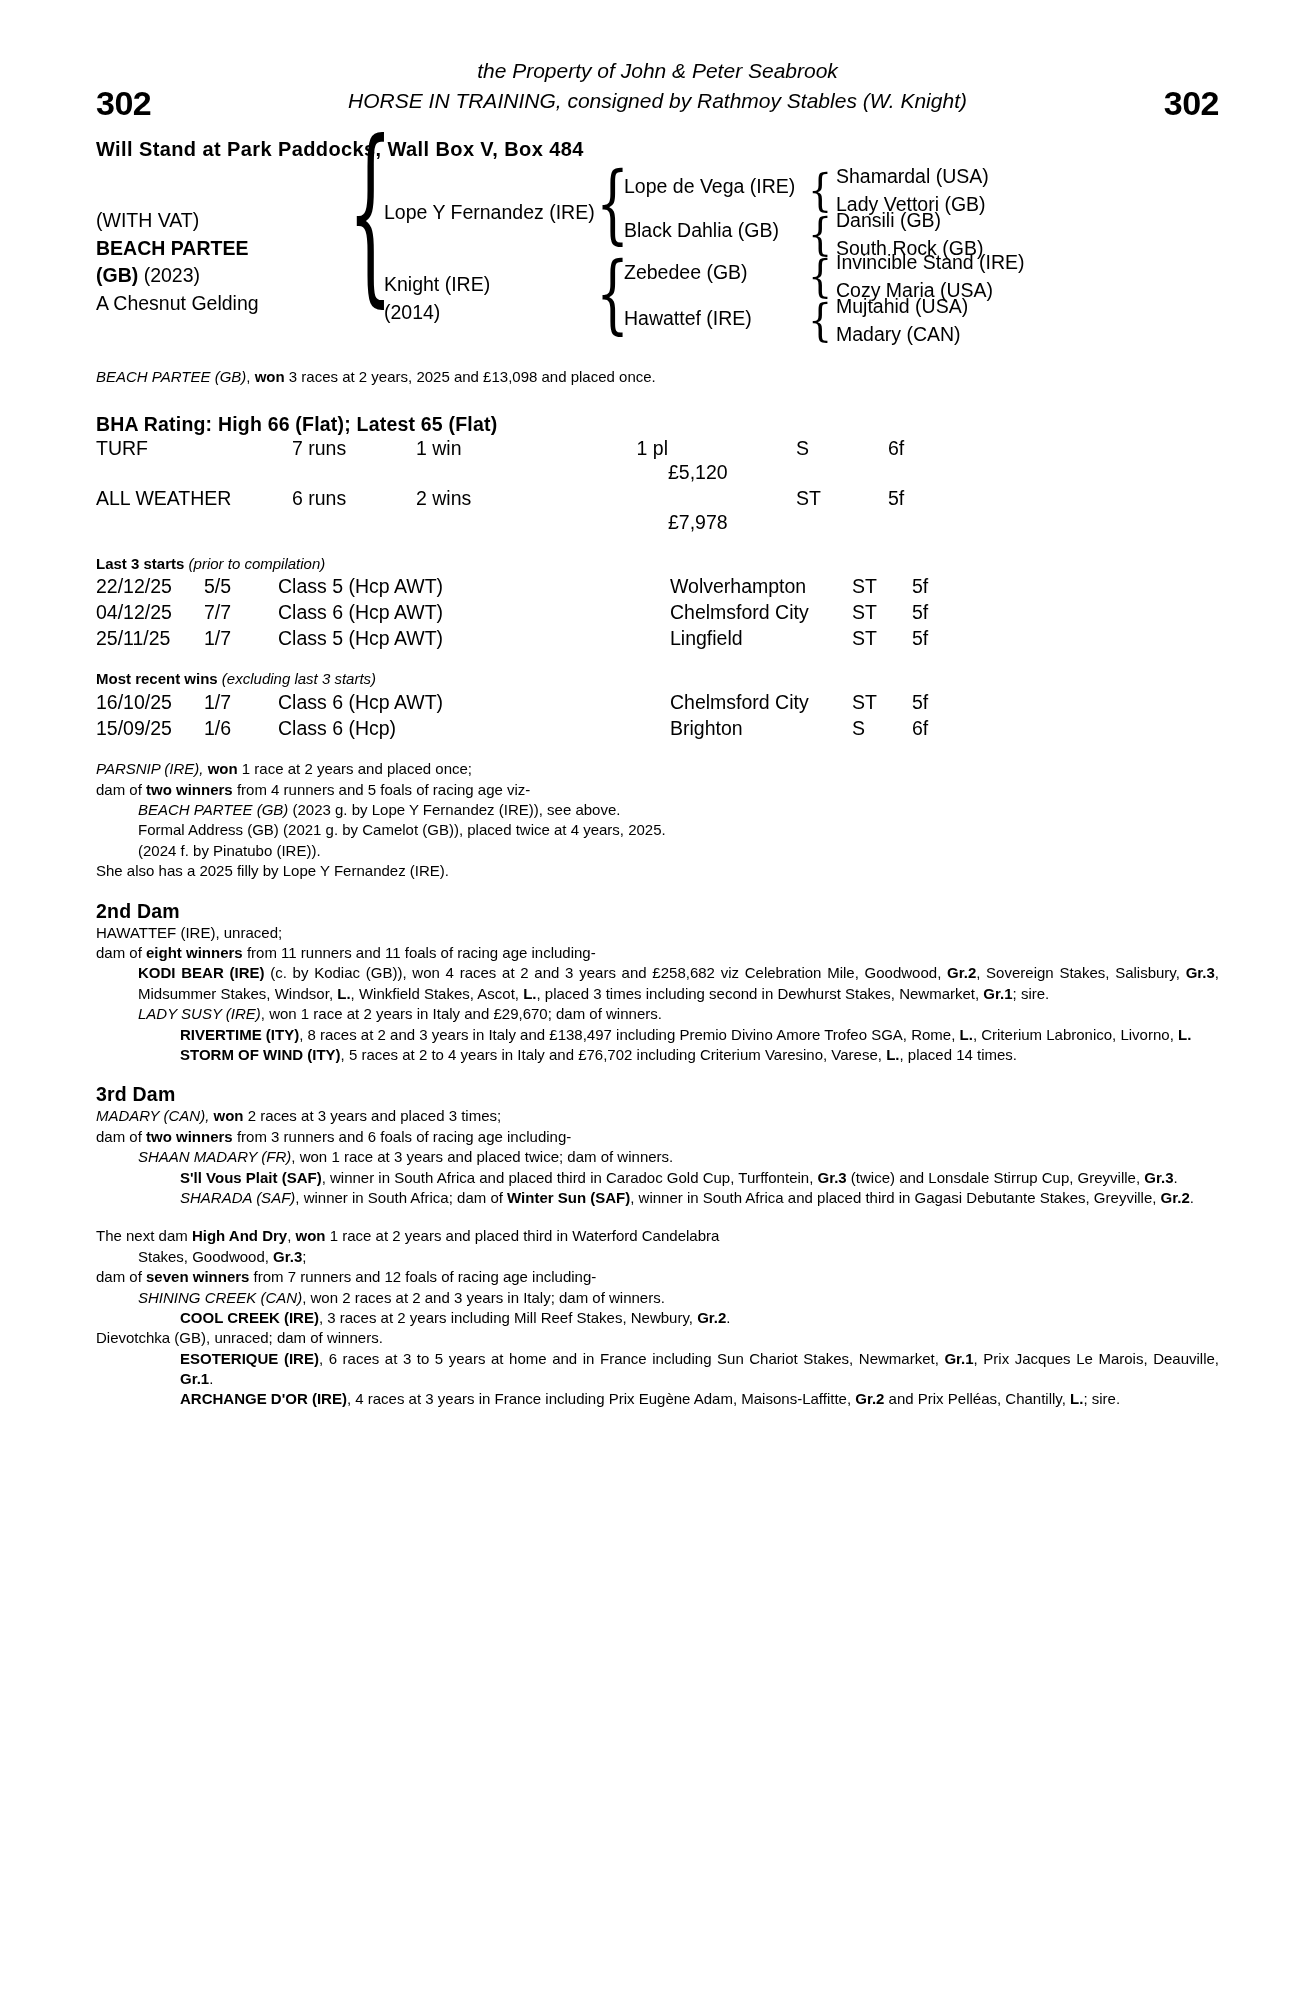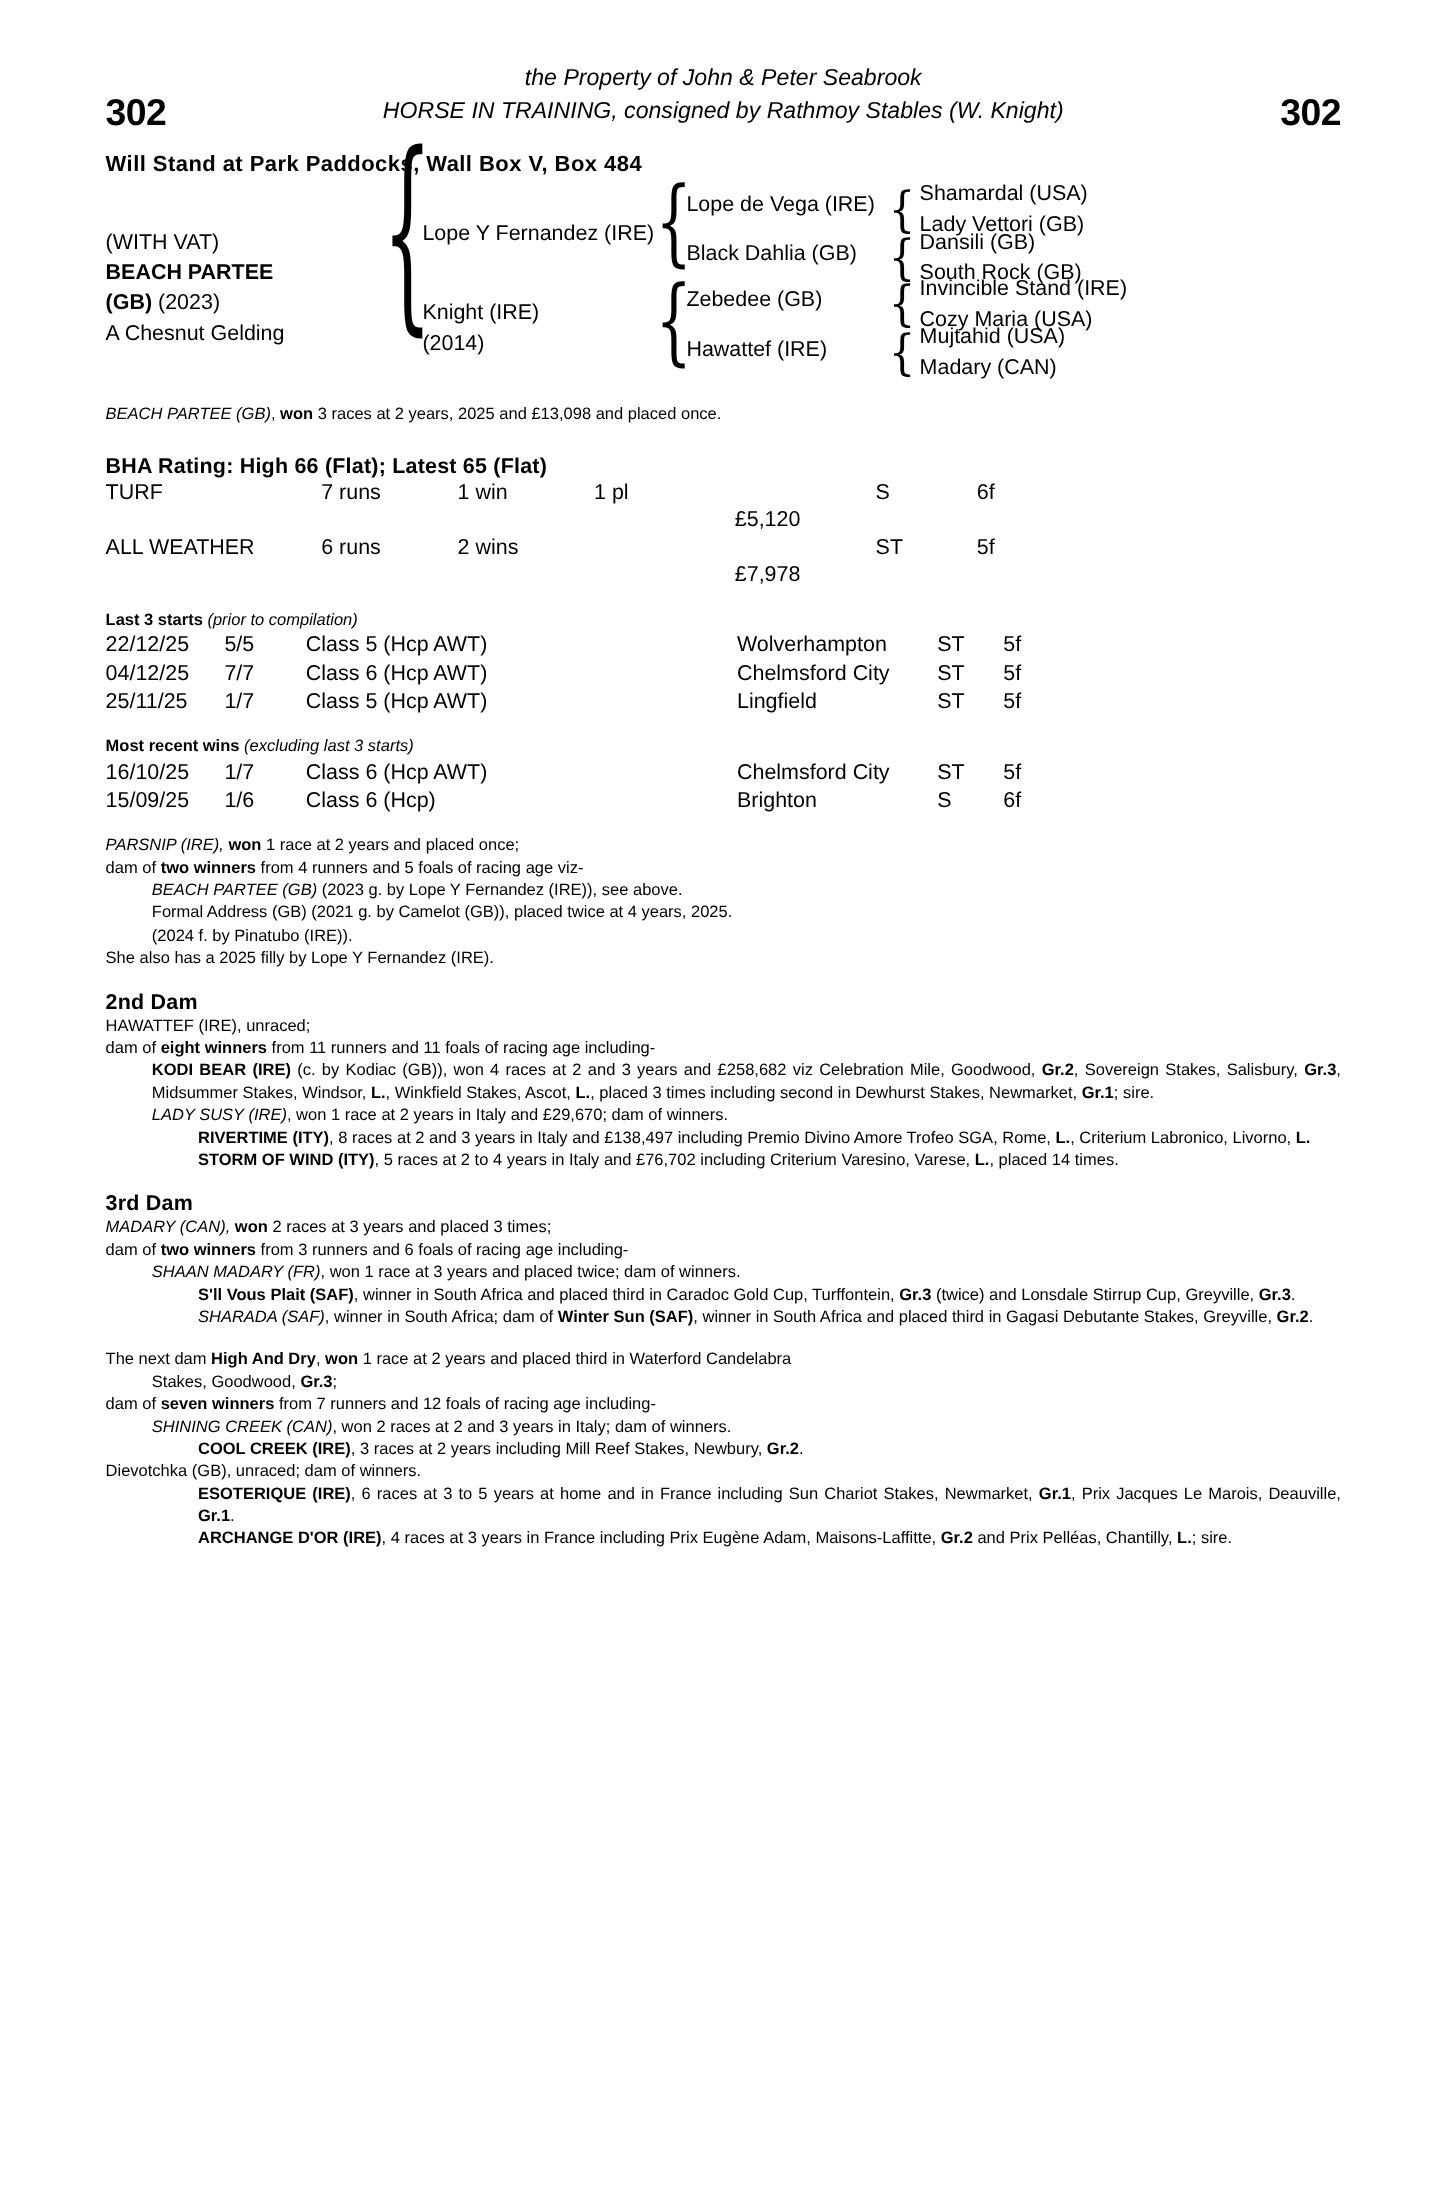--- a/index.html
+++ b/index.html
@@ -136,21 +136,21 @@
 
   
   .statrow {
     display: flex;
     font-size: 19.5px;
     line-height: 1.32;
   }
   .statrow .c-name   { width: 196px; }
   .statrow .c-runs   { width: 124px; }
   .statrow .c-wins   { width: 124px; }
-  .statrow .c-pl     { width: 128px; }
+  .statrow .c-pl     { width: 128px; text-align: right; }
   .statrow .c-money  { width: 128px; margin-top: 24px; }
   .statrow .c-going  { width: 92px; }
   .statrow .c-dist   { width: 80px; }
 
   .racerow {
     display: flex;
     font-size: 19.5px;
     line-height: 1.32;
   }
   .racerow .c-date  { width: 108px; }

